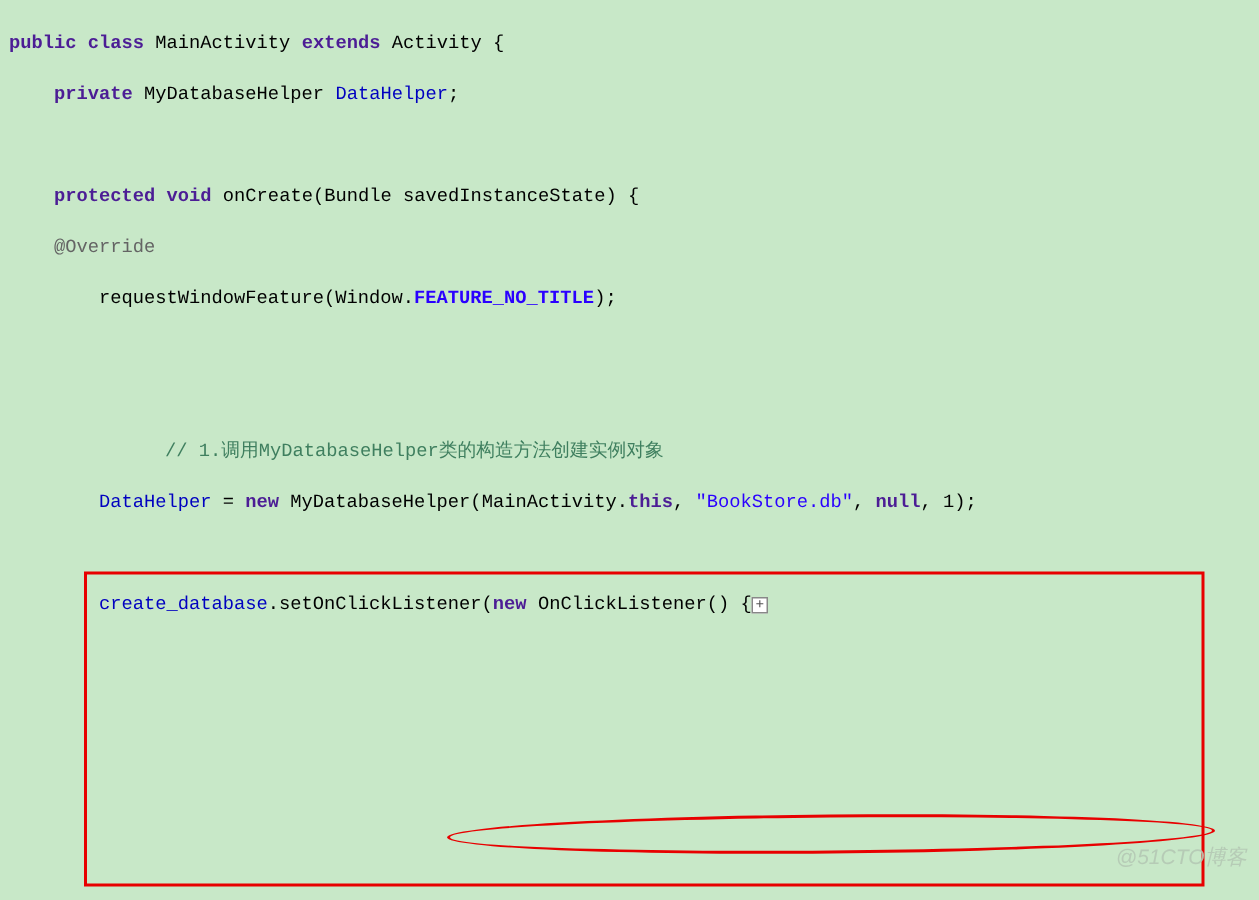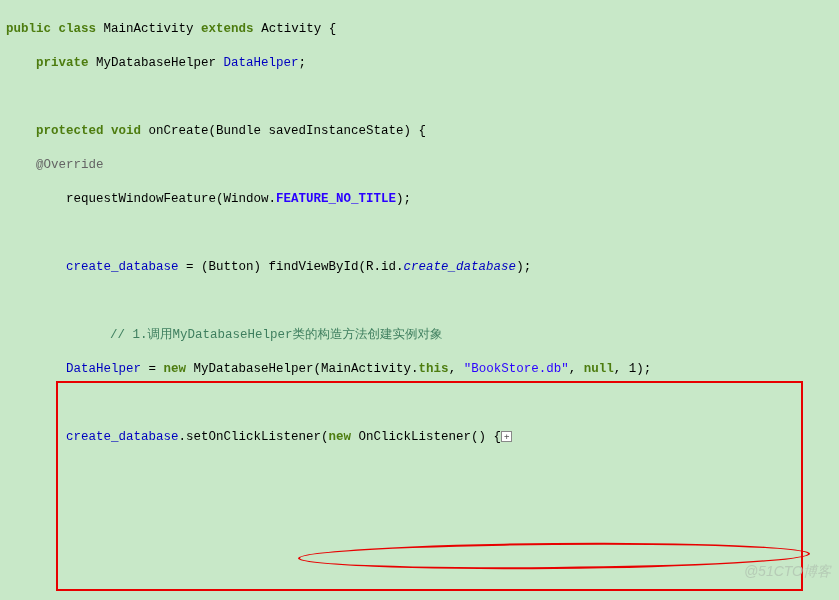--- a/index.html
+++ b/index.html
@@ -18,21 +18,21 @@
   }
   .code-area {
     padding: 4px 8px 8px 6px;
     white-space: pre;
     position: relative;
   }
   .line {
     display: block;
     min-height: 17px;
   }
-  .kw { color: #4d7c0f; font-weight: bold; }                         
+  .kw { color: #4c1d95; font-weight: bold; }                         
   .field { color: #0000c0; }
   .str { color: #2a00ff; }
   .cmt { color: #3f7f5f; margin-left: 44px; }                       
   .ann { color: #646464; } 
   .italic-blue { color: #2a00ff; font-weight: bold; }
   .italic-teal { color: #0000c0; font-style: italic; }
   .blank { height:17px; }
   .fold {
     display:inline-block;
     width:9px;height:9px;
@@ -70,21 +70,20 @@
 <body>
 
 <div class="code-area">
 <span class="line"><span class="kw">public</span> <span class="kw">class</span> <span>MainActivity</span> <span class="kw">extends</span> <span>Activity {</span></span>
 <span class="line">    <span class="kw">private</span> <span>MyDatabaseHelper</span> <span class="field">DataHelper</span><span>;</span></span>
 <span class="line blank"></span>
 <span class="line">    <span class="kw">protected</span> <span class="kw">void</span> <span>onCreate(Bundle savedInstanceState) {</span></span>
 <span class="line">    <span class="ann">@Override</span></span>
 <span class="line">        <span>requestWindowFeature(Window.</span><span class="italic-blue">FEATURE_NO_TITLE</span><span>);</span></span>
 <span class="line blank"></span>
-<span class="line">        <span class="field">create_database</span><span> = (Button) findViewById(R.id.</span><span class="italic-teal">create_database</span><span>);</span></span>
 <span class="line blank"></span>
 <span class="line">        <span class="cmt">// 1.调用MyDatabaseHelper类的构造方法创建实例对象</span></span>
 <span class="line">        <span class="field">DataHelper</span><span> = </span><span class="kw">new</span><span> MyDatabaseHelper(MainActivity.</span><span class="kw">this</span><span>, </span><span class="str">"BookStore.db"</span><span>, </span><span class="kw">null</span><span>, 1);</span></span>
 <span class="line blank"></span>
 <span class="line">        <span class="field">create_database</span><span>.setOnClickListener(</span><span class="kw">new</span><span> OnClickListener() {</span><span class="fold">+</span></span>
 <span class="line blank"></span>
 <span class="line">        </span>
 
 
 

